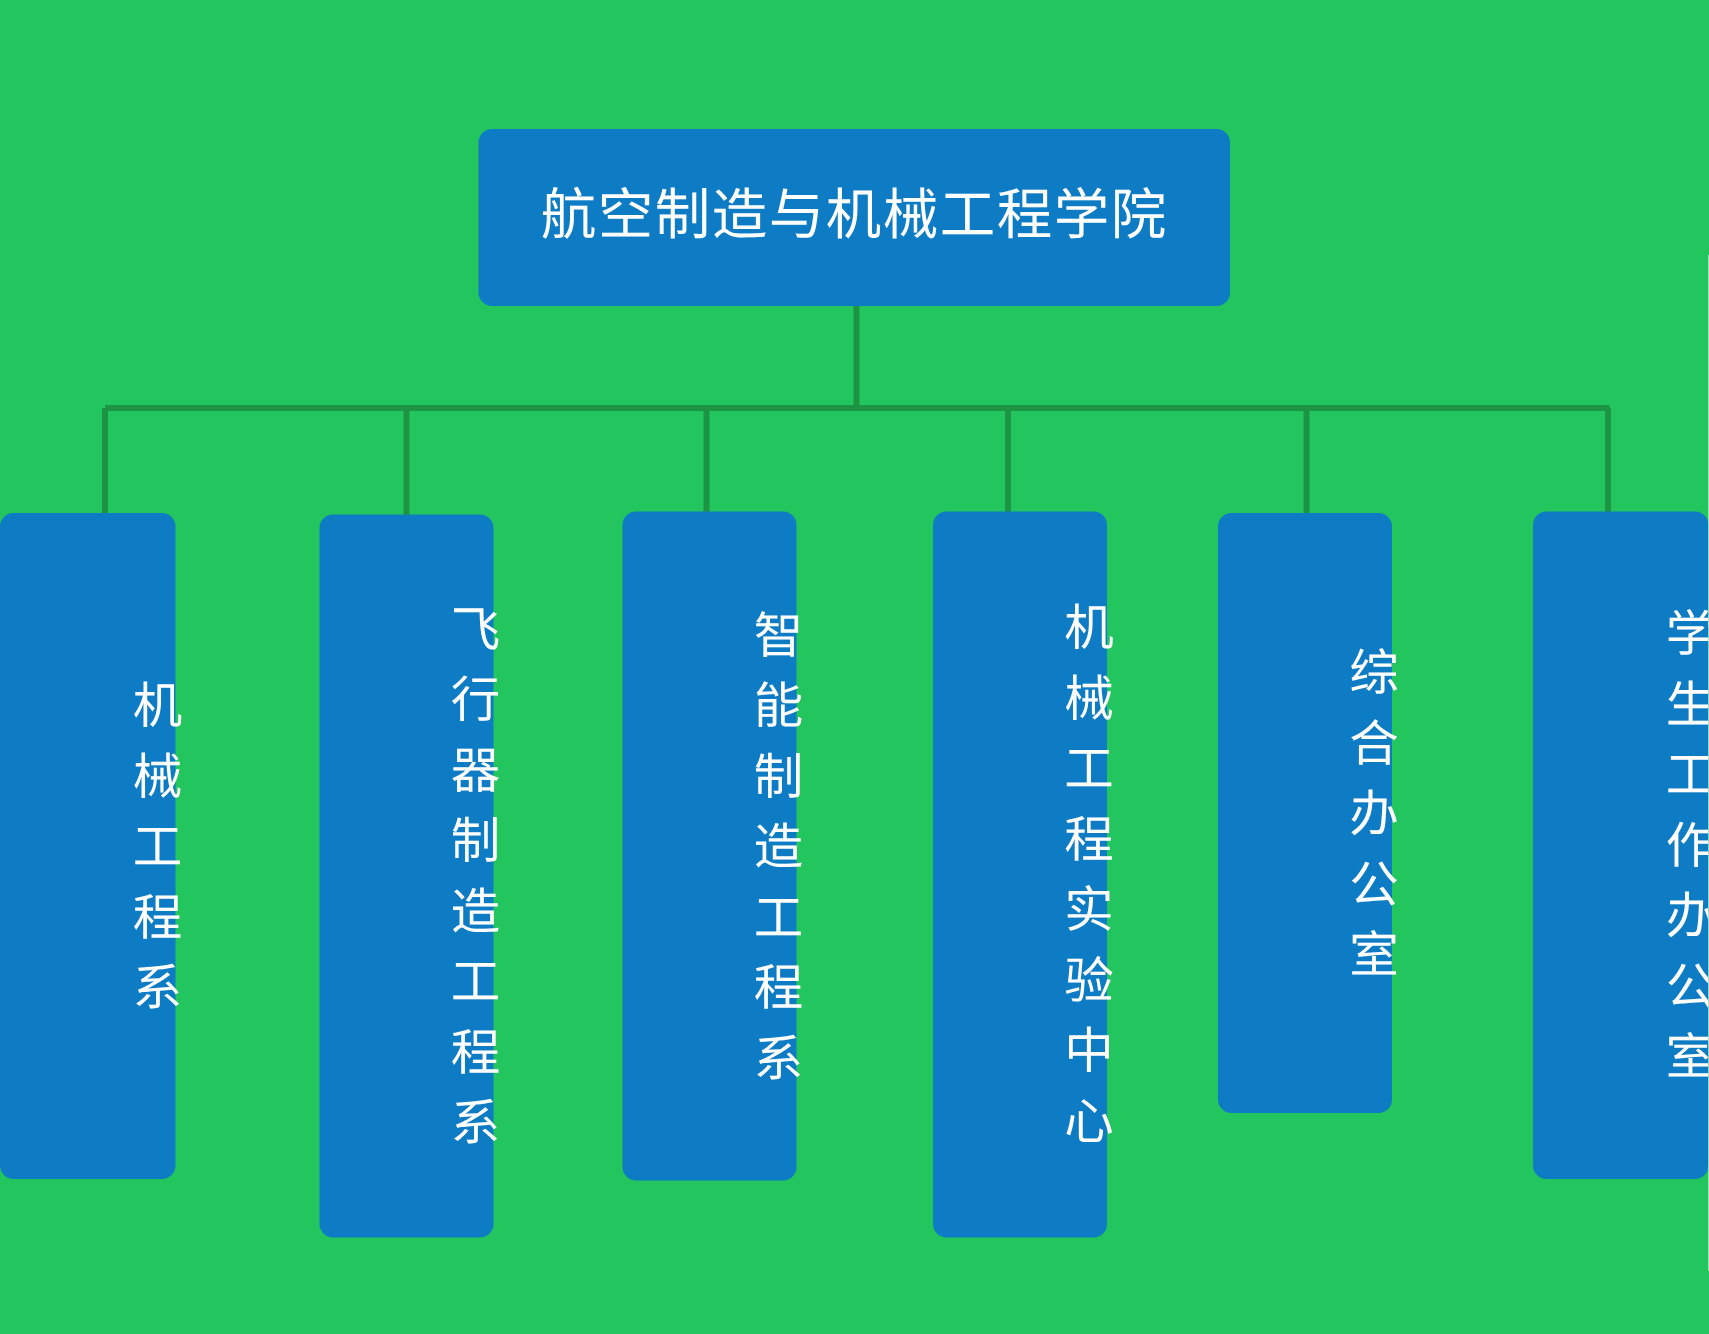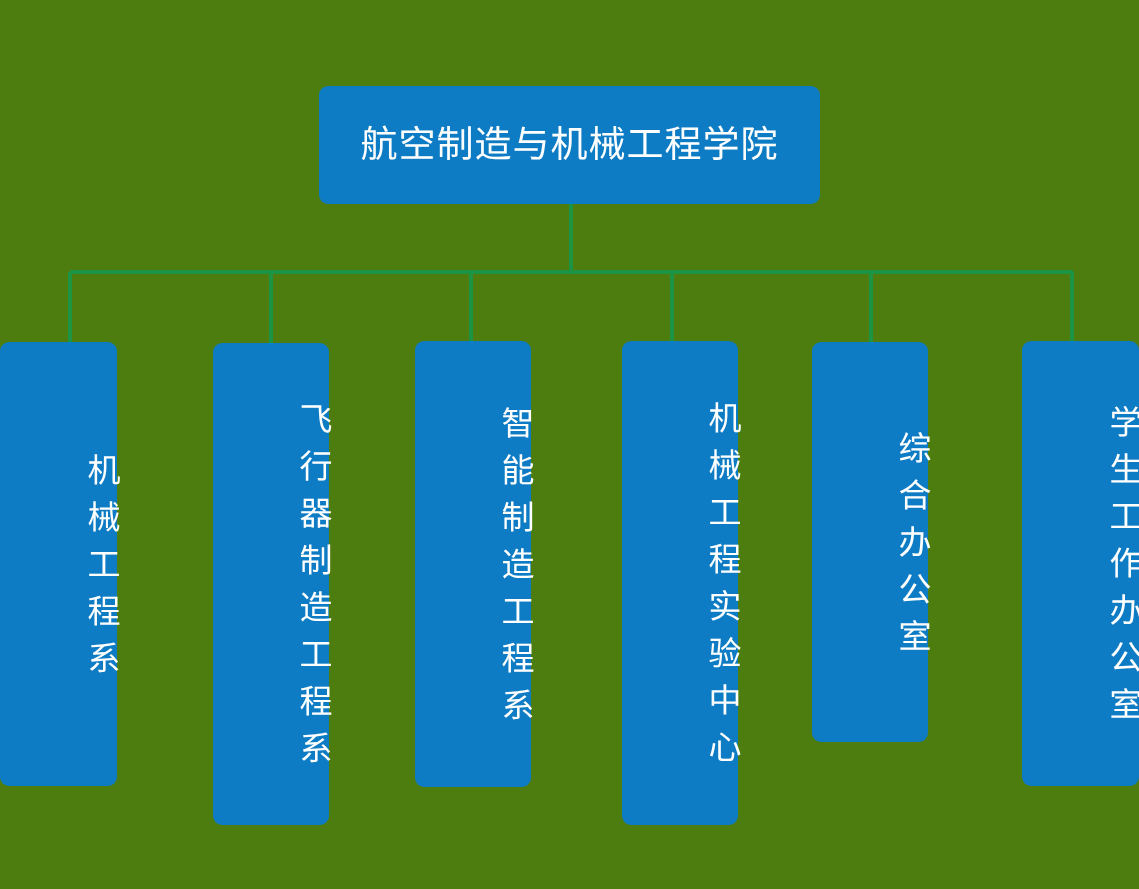--- a/index.html
+++ b/index.html
@@ -9,21 +9,21 @@
     background: #ffffff;
   }
   body {
     font-family: "Liberation Serif", "DejaVu Serif", serif;
   }
 
   #org-chart {
     position: relative;
     width: 1139px;
     height: 889px;
-    background: #4d7c0f;
+    background: #22c55e;
     overflow: hidden;
   }
 
   
   #connector-layer {
     position: absolute;
     left: 0;
     top: 0;
     width: 1139px;
     height: 889px;

